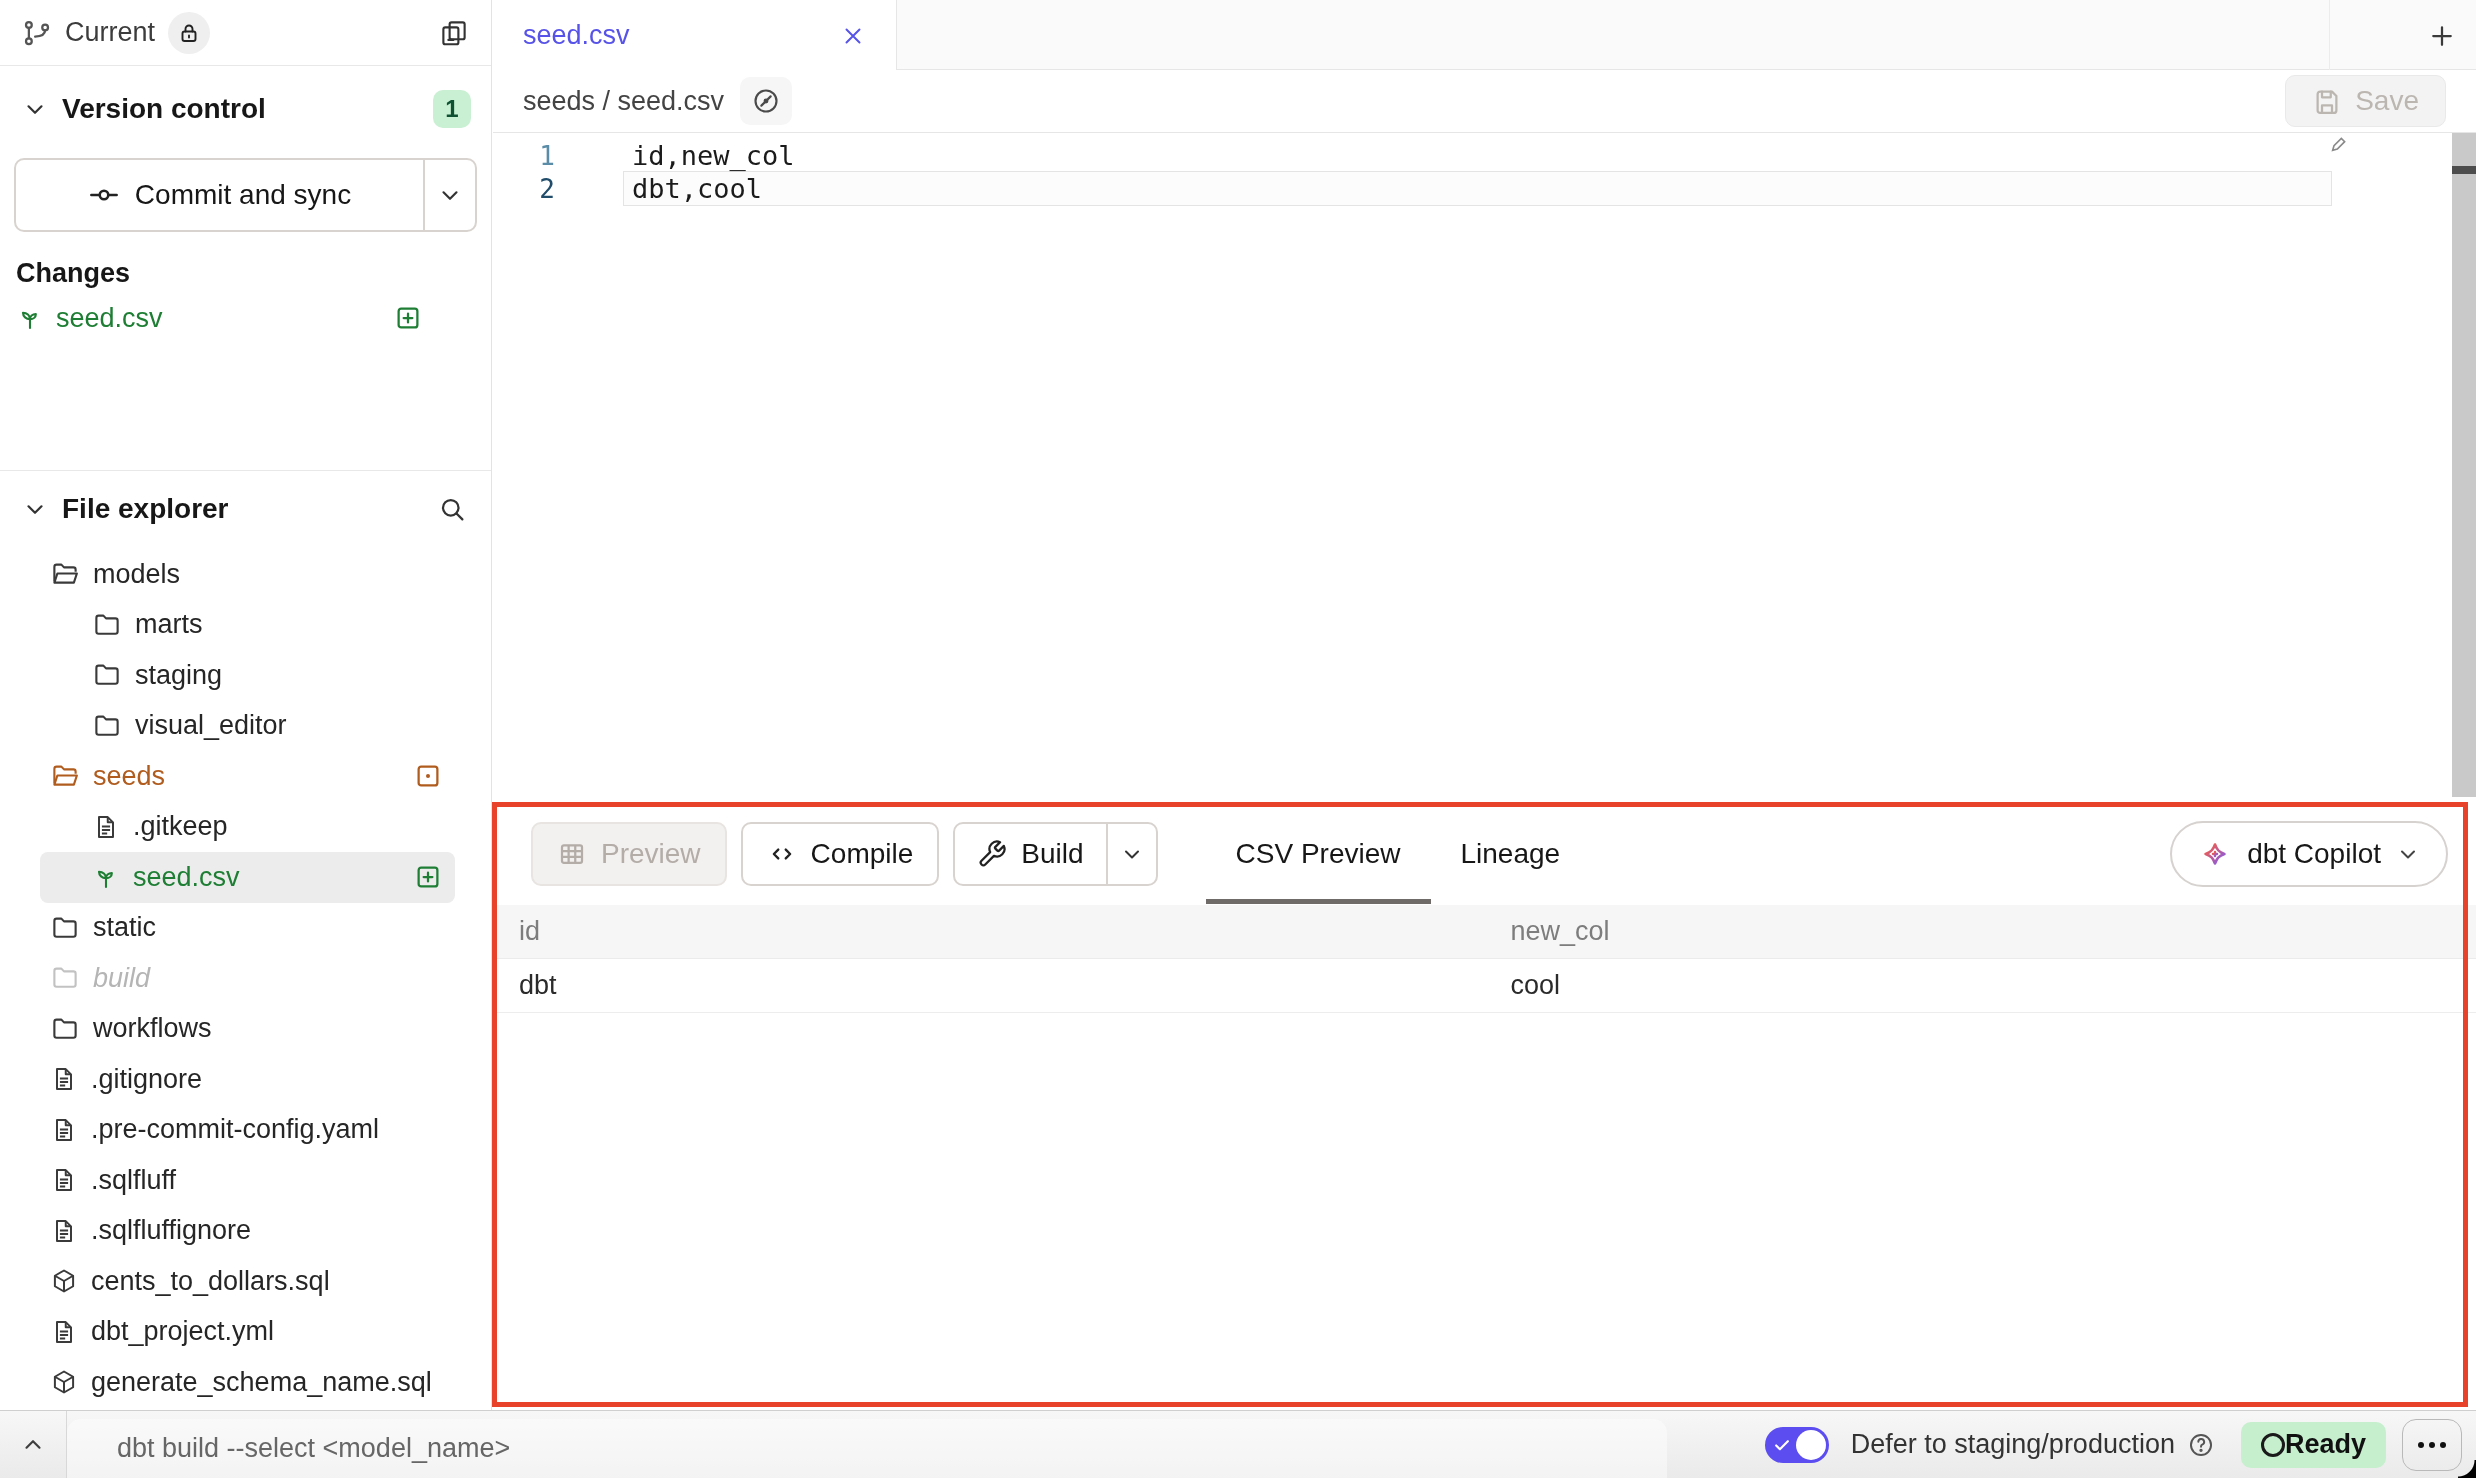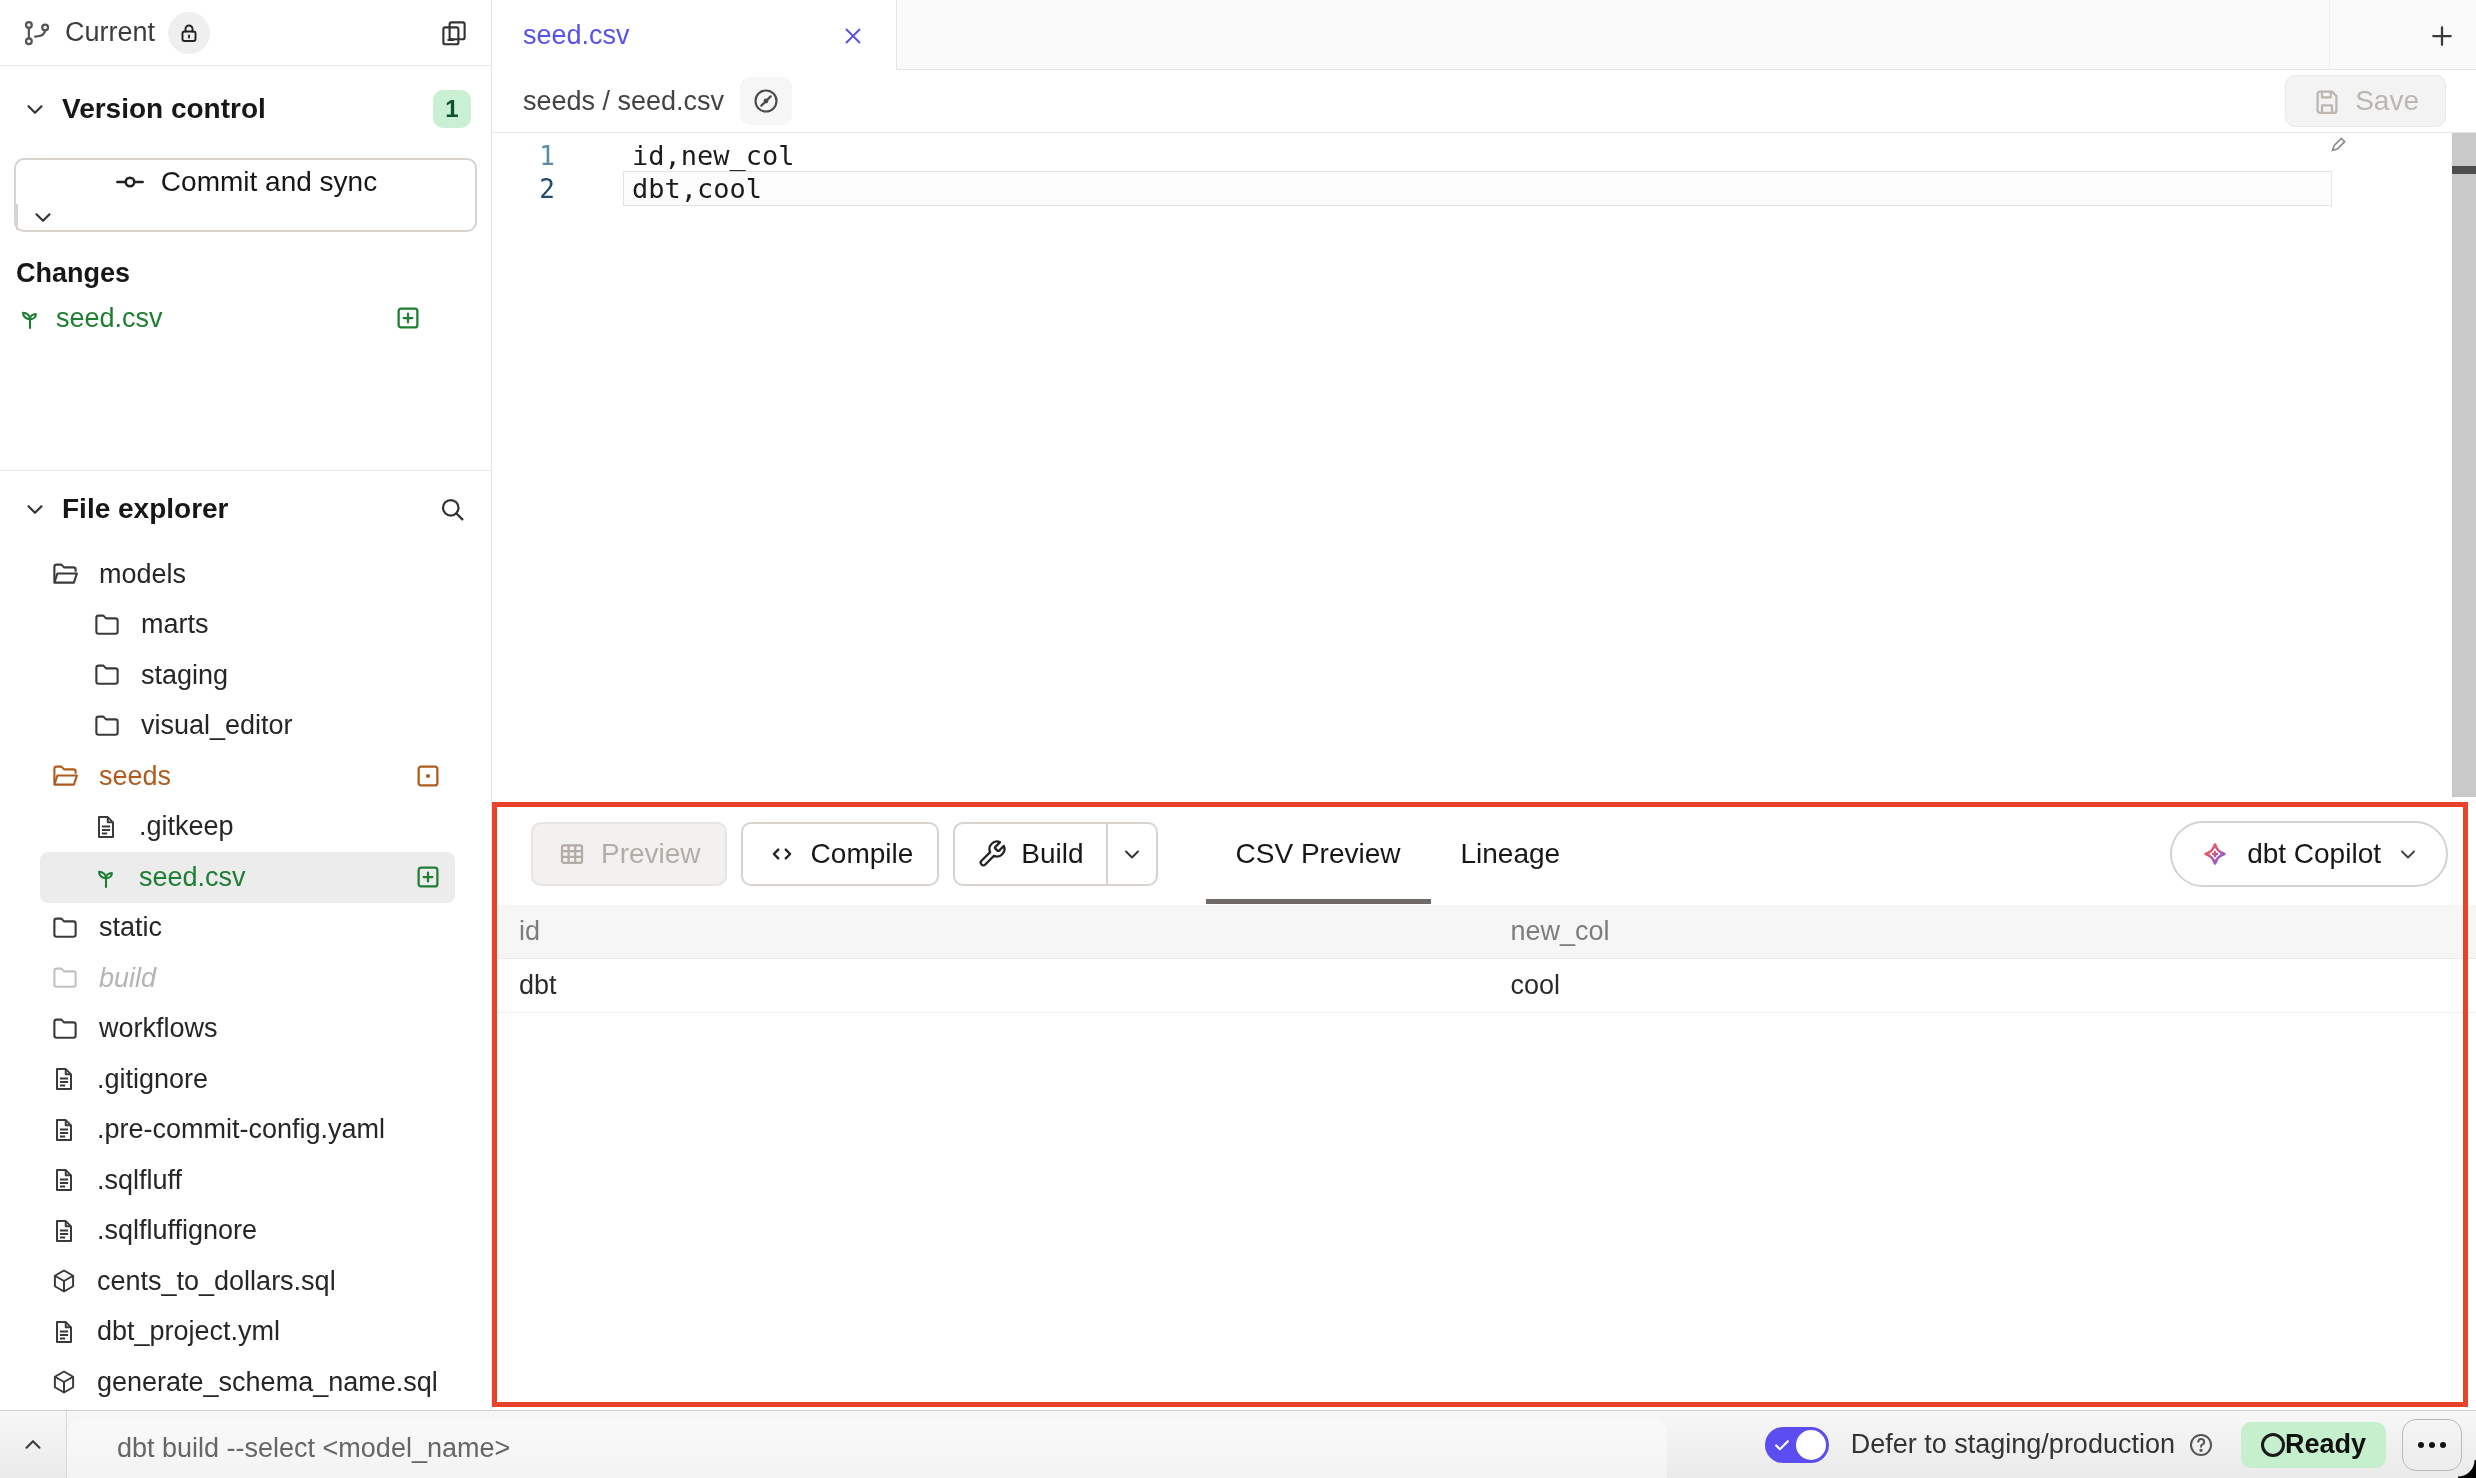--- a/index.html
+++ b/index.html
@@ -11,35 +11,35 @@
   .sidebar { position:absolute; left:0; top:0; width:492px; height:1410px; background:#fff; border-right:1px solid #e3e3e3; }
   .sb-header { position:absolute; top:0; left:0; right:0; height:66px; border-bottom:1px solid #e8e8e8; display:flex; align-items:center; padding:0 22px; gap:13px; }
   .sb-header .title { font-size:27px; color:#3c3c3c; }
   .lock-chip { width:42px; height:42px; border-radius:50%; background:#efefef; display:flex; align-items:center; justify-content:center; }
   .sb-header .spacer { flex:1; }
 
   .vc-head { position:absolute; top:86px; left:22px; right:20px; height:46px; display:flex; align-items:center; gap:14px; }
   .vc-head .t { font-size:28px; font-weight:700; color:#171717; }
   .vc-badge { margin-left:auto; min-width:38px; height:38px; border-radius:10px; background:#c9f0d3; color:#0f5132; font-size:24px; font-weight:600; display:flex; align-items:center; justify-content:center; }
 
-  .commit-btn { position:absolute; top:158px; left:14px; right:14px; height:74px; border:2px solid #d8d3cf; border-radius:10px; display:flex; align-items:stretch; background:#fff; cursor:pointer;flex-direction:column; }
+  .commit-btn { position:absolute; top:158px; left:14px; right:14px; height:74px; border:2px solid #d8d3cf; border-radius:10px; display:flex; align-items:stretch; background:#fff; cursor:pointer; }
   .commit-main { flex:1; display:flex; align-items:center; justify-content:center; gap:15px; font-size:28px; color:#171717; }
   .commit-caret { width:52px; border-left:2px solid #d8d3cf; display:flex; align-items:center; justify-content:center; color:#333; }
 
   .changes-label { position:absolute; top:258px; left:16px; font-size:27px; font-weight:700; color:#171717; }
   .change-row { position:absolute; top:296px; left:16px; right:14px; height:44px; display:flex; align-items:center; gap:12px; color:#1e7e34; font-size:27px; }
   .change-row .badge { position:absolute; right:54px; }
 
   .fe-sec { position:absolute; top:470px; left:0; right:0; bottom:0; border-top:1px solid #e8e8e8; }
   .fe-head { position:absolute; top:12px; left:22px; right:24px; height:52px; display:flex; align-items:center; gap:14px; }
   .fe-head .t { font-size:28px; font-weight:700; color:#171717; }
   .fe-head .spacer { flex:1; }
 
   .tree { position:absolute; top:78px; left:0; right:0; }
-  .tree-row { height:50.5px; margin:0 36px 0 40px; border-radius:8px; display:flex; align-items:center; gap:19px; font-size:27px; color:#262626; position:relative; cursor:pointer; }
+  .tree-row { height:50.5px; margin:0 36px 0 40px; border-radius:8px; display:flex; align-items:center; gap:13px; font-size:27px; color:#262626; position:relative; cursor:pointer; }
   .tree-row.selected { background:#ececec; }
   .tree-row .ticon { flex:0 0 auto; color:#3a3a3a; }
   .tree-row.orange, .tree-row.orange .ticon { color:#b05c1f; }
   .tree-row.green,  .tree-row.green  .ticon { color:#1e7e34; }
   .tree-row.muted { color:#b5b5b5; font-style:italic; }
   .tree-row.muted .ticon { color:#c2c2c2; }
   .tree-row .badge { position:absolute; right:12px; }
 
   
   .main { position:absolute; left:493px; top:0; right:0; height:1410px; background:#fff; }

